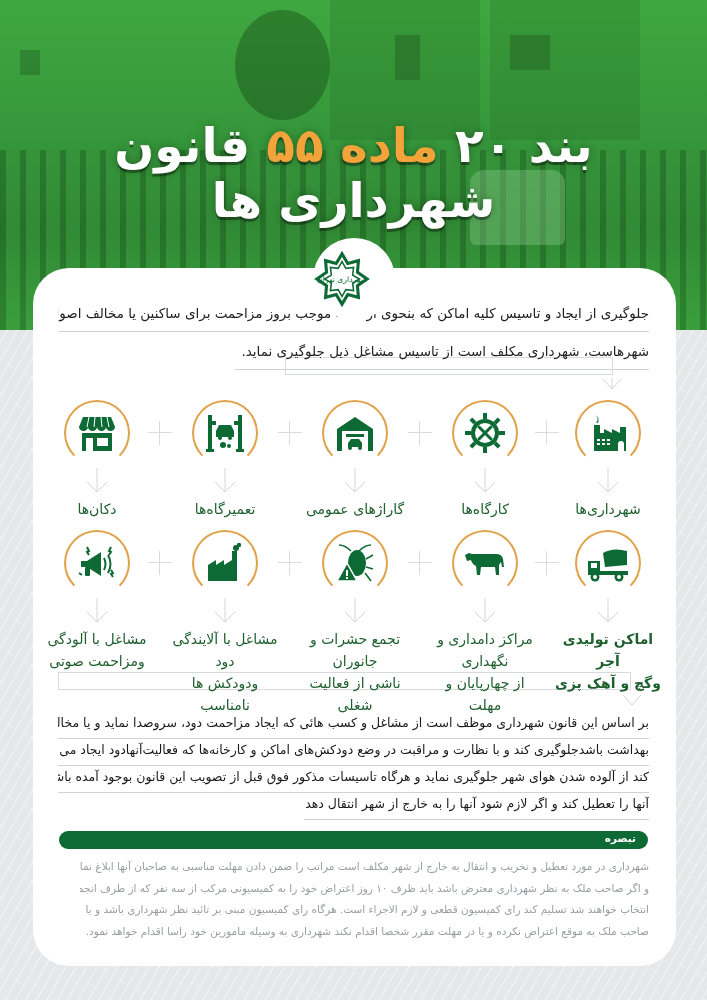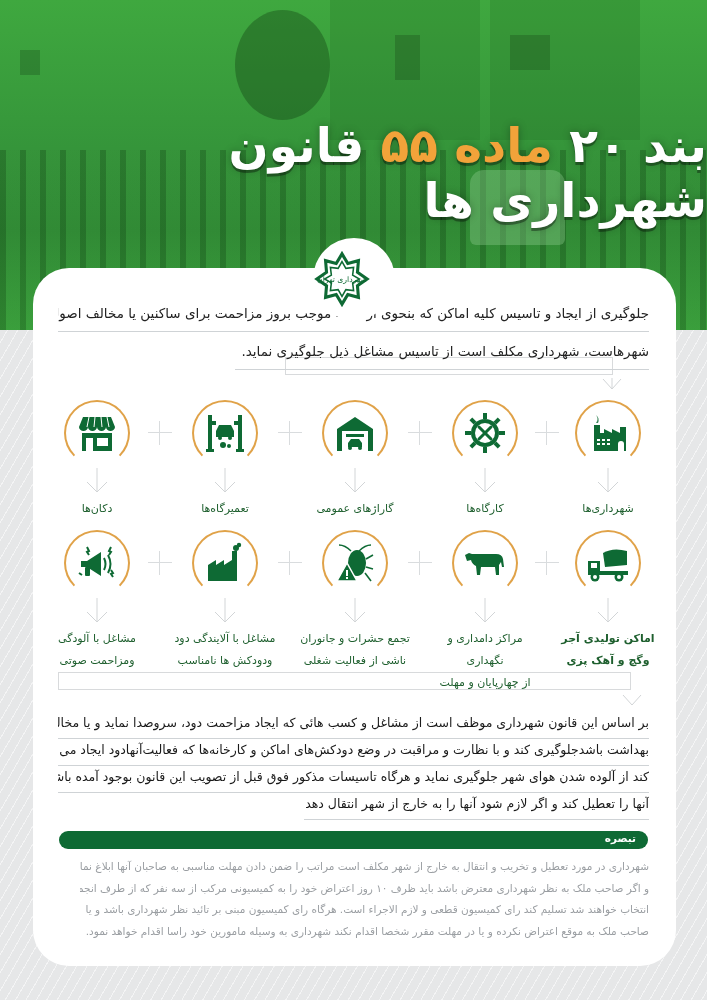--- a/index.html
+++ b/index.html
@@ -15,21 +15,21 @@
     background: linear-gradient(180deg, #3fa83f 0%, #35953a 45%, #2f8a34 70%, #3aa23c 100%);
     overflow: hidden;
   }
   .hero .bldg { position: absolute; background: rgba(30,90,30,0.18); }
   .hero .win { position: absolute; background: rgba(20,60,20,0.28); }
   .hero .tree { position: absolute; border-radius: 50%; background: rgba(15,55,15,0.35); }
   .hero .ground { position: absolute; left: 0; right: 0; top: 150px; height: 180px;
     background: repeating-linear-gradient(90deg, rgba(10,40,10,0.25) 0 6px, rgba(60,140,60,0.15) 6px 20px); }
   .hero .car { position: absolute; left: 470px; top: 170px; width: 95px; height: 75px; border-radius: 14px 14px 6px 6px; background: rgba(150,210,150,0.35); }
   .title {
-    position: absolute; top: 118px; left: 0; right: 0; text-align: right;
+    position: absolute; top: 118px; left: 0; right: 0; text-align: center;
     font-family: "DejaVu Sans", sans-serif; font-weight: bold; font-size: 47px;
     color: #ffffff; letter-spacing: -1px;
     text-shadow: 0 3px 0 rgba(0,0,0,0.35), 0 0 8px rgba(0,0,0,0.3);
   }
   .title .accent { color: #f2a33a; }
   .card {
     position: absolute; left: 33px; top: 268px; width: 643px; height: 698px;
     background: #ffffff; border-radius: 36px;
   }
   .logo {
@@ -43,21 +43,21 @@
   .connector { position: absolute; border: 1px solid #d8dadc; border-top: none; }
   .arrow-down { position: absolute; width: 20px; height: 12px; }
   .grid { position: absolute; left: 50px; width: 600px; z-index: 2; }
   .item { position: absolute; width: 110px; text-align: center; }
   .circle {
     width: 66px; height: 66px; border-radius: 50%; margin: 0 auto;
     border: 2px solid #e0a248; border-bottom-color: transparent;
     display: flex; align-items: center; justify-content: center;
   }
   .item .arr { width: 22px; height: 26px; margin: 2px auto 0; }
-  .item .lbl { font-size: 11px; color: #1e5f2e; line-height: 22px; }
+  .item .lbl { font-size: 14px; color: #1e5f2e; line-height: 22px; }
   .plus { position: absolute; width: 24px; height: 24px; }
   .plus:before, .plus:after { content: ""; position: absolute; background: #d9dcde; }
   .plus:before { left: 11px; top: 0; width: 1px; height: 24px; }
   .plus:after { top: 11px; left: 0; height: 1px; width: 24px; }
   .body-text { position: absolute; right: 58px; left: 58px; top: 712px; font-size: 12.5px; color: #1a1a1a; z-index: 2; }
   .body-text .line { border-bottom: 1px solid #cfd3d6; height: 27px; line-height: 22px; margin-bottom: 0px; white-space: nowrap; overflow: hidden; }
   .body-text .line.last { width: 345px; margin-left: auto; margin-right: 0; }
   .note-bar {
     position: absolute; left: 59px; right: 59px; top: 831px; height: 18px;
     background: #0e6a34; border-radius: 9px; z-index: 2;

